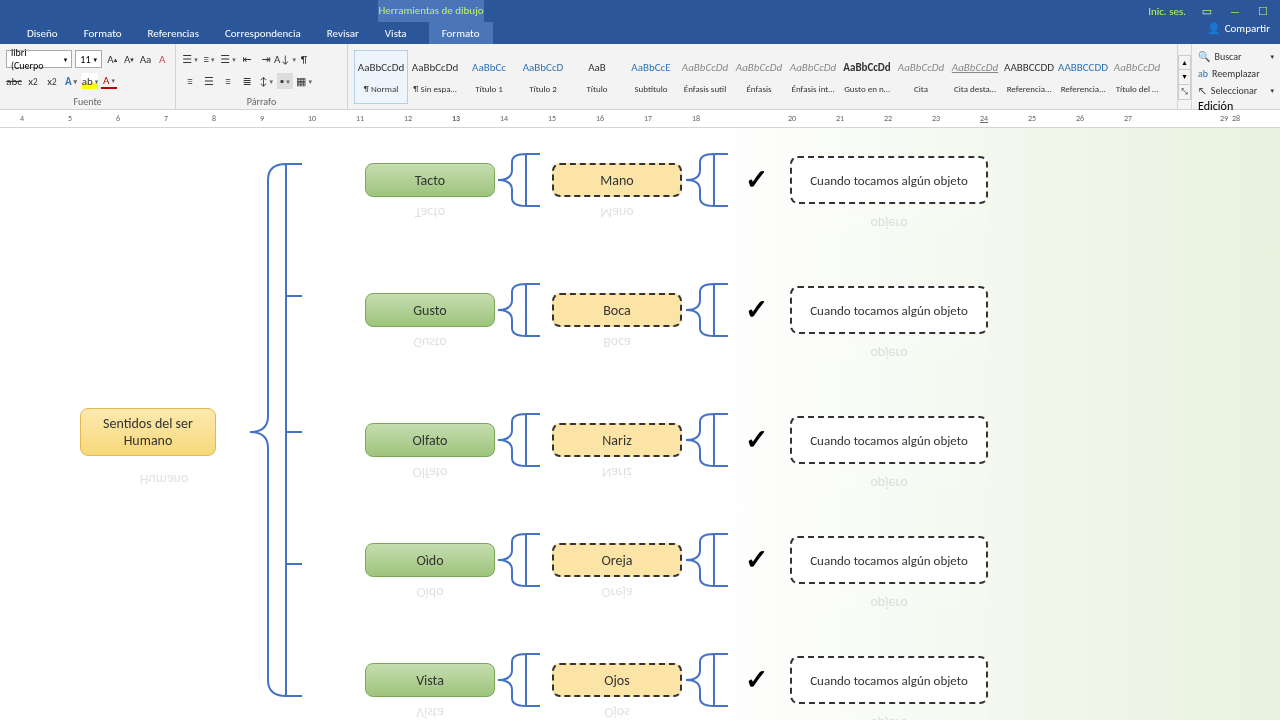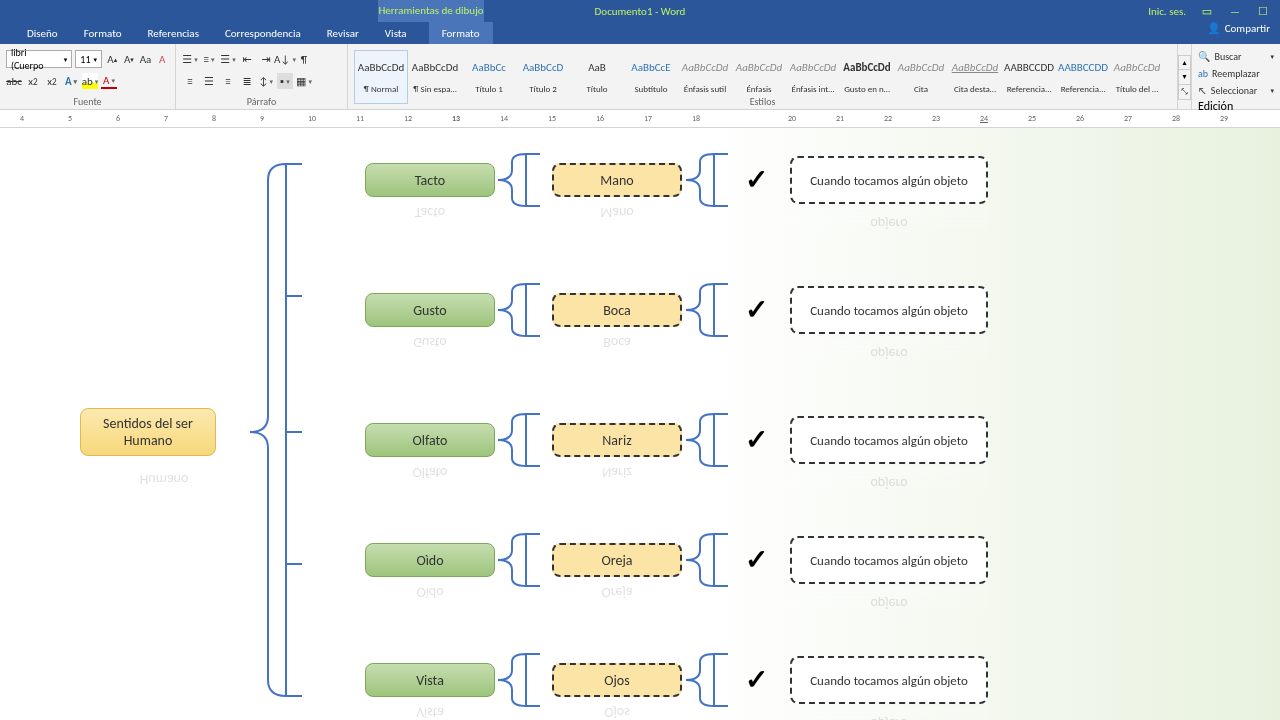--- a/index.html
+++ b/index.html
@@ -69,21 +69,20 @@
 
 .bracket { position: absolute; }
 .bracket svg { overflow: visible; }
 .bracket path { fill: none; stroke: #4472c4; stroke-width: 2; }
 </style>
 </head>
 <body>
 
 <div class="titlebar">
   <div class="draw-tools">Herramientas de dibujo</div>
-  <div class="doc-title">Documento1 - Word</div>
   <div class="right">
     <span>Inic. ses.</span>
     <span class="winbtn">▭</span>
     <span class="winbtn">—</span>
     <span class="winbtn">☐</span>
   </div>
 </div>
 
 <div class="tabs">
   <div class="tab">Diseño</div>
@@ -205,21 +204,20 @@
         </div>
         <div class="style-item">
           <div class="prev blue sc">AABBCCDD</div>
           <div class="sname">Referencia…</div>
         </div>
         <div class="style-item">
           <div class="prev gray">AaBbCcDd</div>
           <div class="sname">Título del …</div>
         </div>
       </div>
-    <div class="glabel">Estilos</div>
   </div>
 
   <div style="width:14px;height:66px;display:flex;flex-direction:column;justify-content:center;border-right:1px solid #d4d4d4;padding:2px 0">
     <div style="font-size:8px;text-align:center;border:1px solid #ccc;height:15px;line-height:13px">▴</div>
     <div style="font-size:8px;text-align:center;border:1px solid #ccc;border-top:none;height:15px;line-height:13px">▾</div>
     <div style="font-size:8px;text-align:center;border:1px solid #ccc;border-top:none;height:15px;line-height:13px">⤡</div>
   </div>
 
   <div class="edit-panel">
     <div class="edit-row">
@@ -259,21 +257,21 @@
       <span class="num" style="left: 692px;">18</span>
       <span class="num" style="left: 740px; margin-top: 28px;">19</span>
       <span class="num" style="left: 788px;">20</span>
       <span class="num" style="left: 836px;">21</span>
       <span class="num" style="left: 884px;">22</span>
       <span class="num" style="left: 932px;">23</span>
       <span class="num" style="left: 980px; text-decoration: underline;">24</span>
       <span class="num" style="left: 1028px;">25</span>
       <span class="num" style="left: 1076px;">26</span>
       <span class="num" style="left: 1124px;">27</span>
-      <span class="num" style="left: 1172px; text-align: right;">28</span>
+      <span class="num" style="left: 1232px; text-align: right;">28</span>
       <span class="num" style="left: 1220px;">29</span>
     </div>
 </div>
 
 <div class="canvas">
 
   <div class="node node-root" style="left:80px;top:280px;width:136px;height:48px">Sentidos del ser Humano</div>
   <div class="reflection" style="left:80px;top:330px;width:168px;height:30px">
     <div class="refl-text">Humano</div>
   </div>

